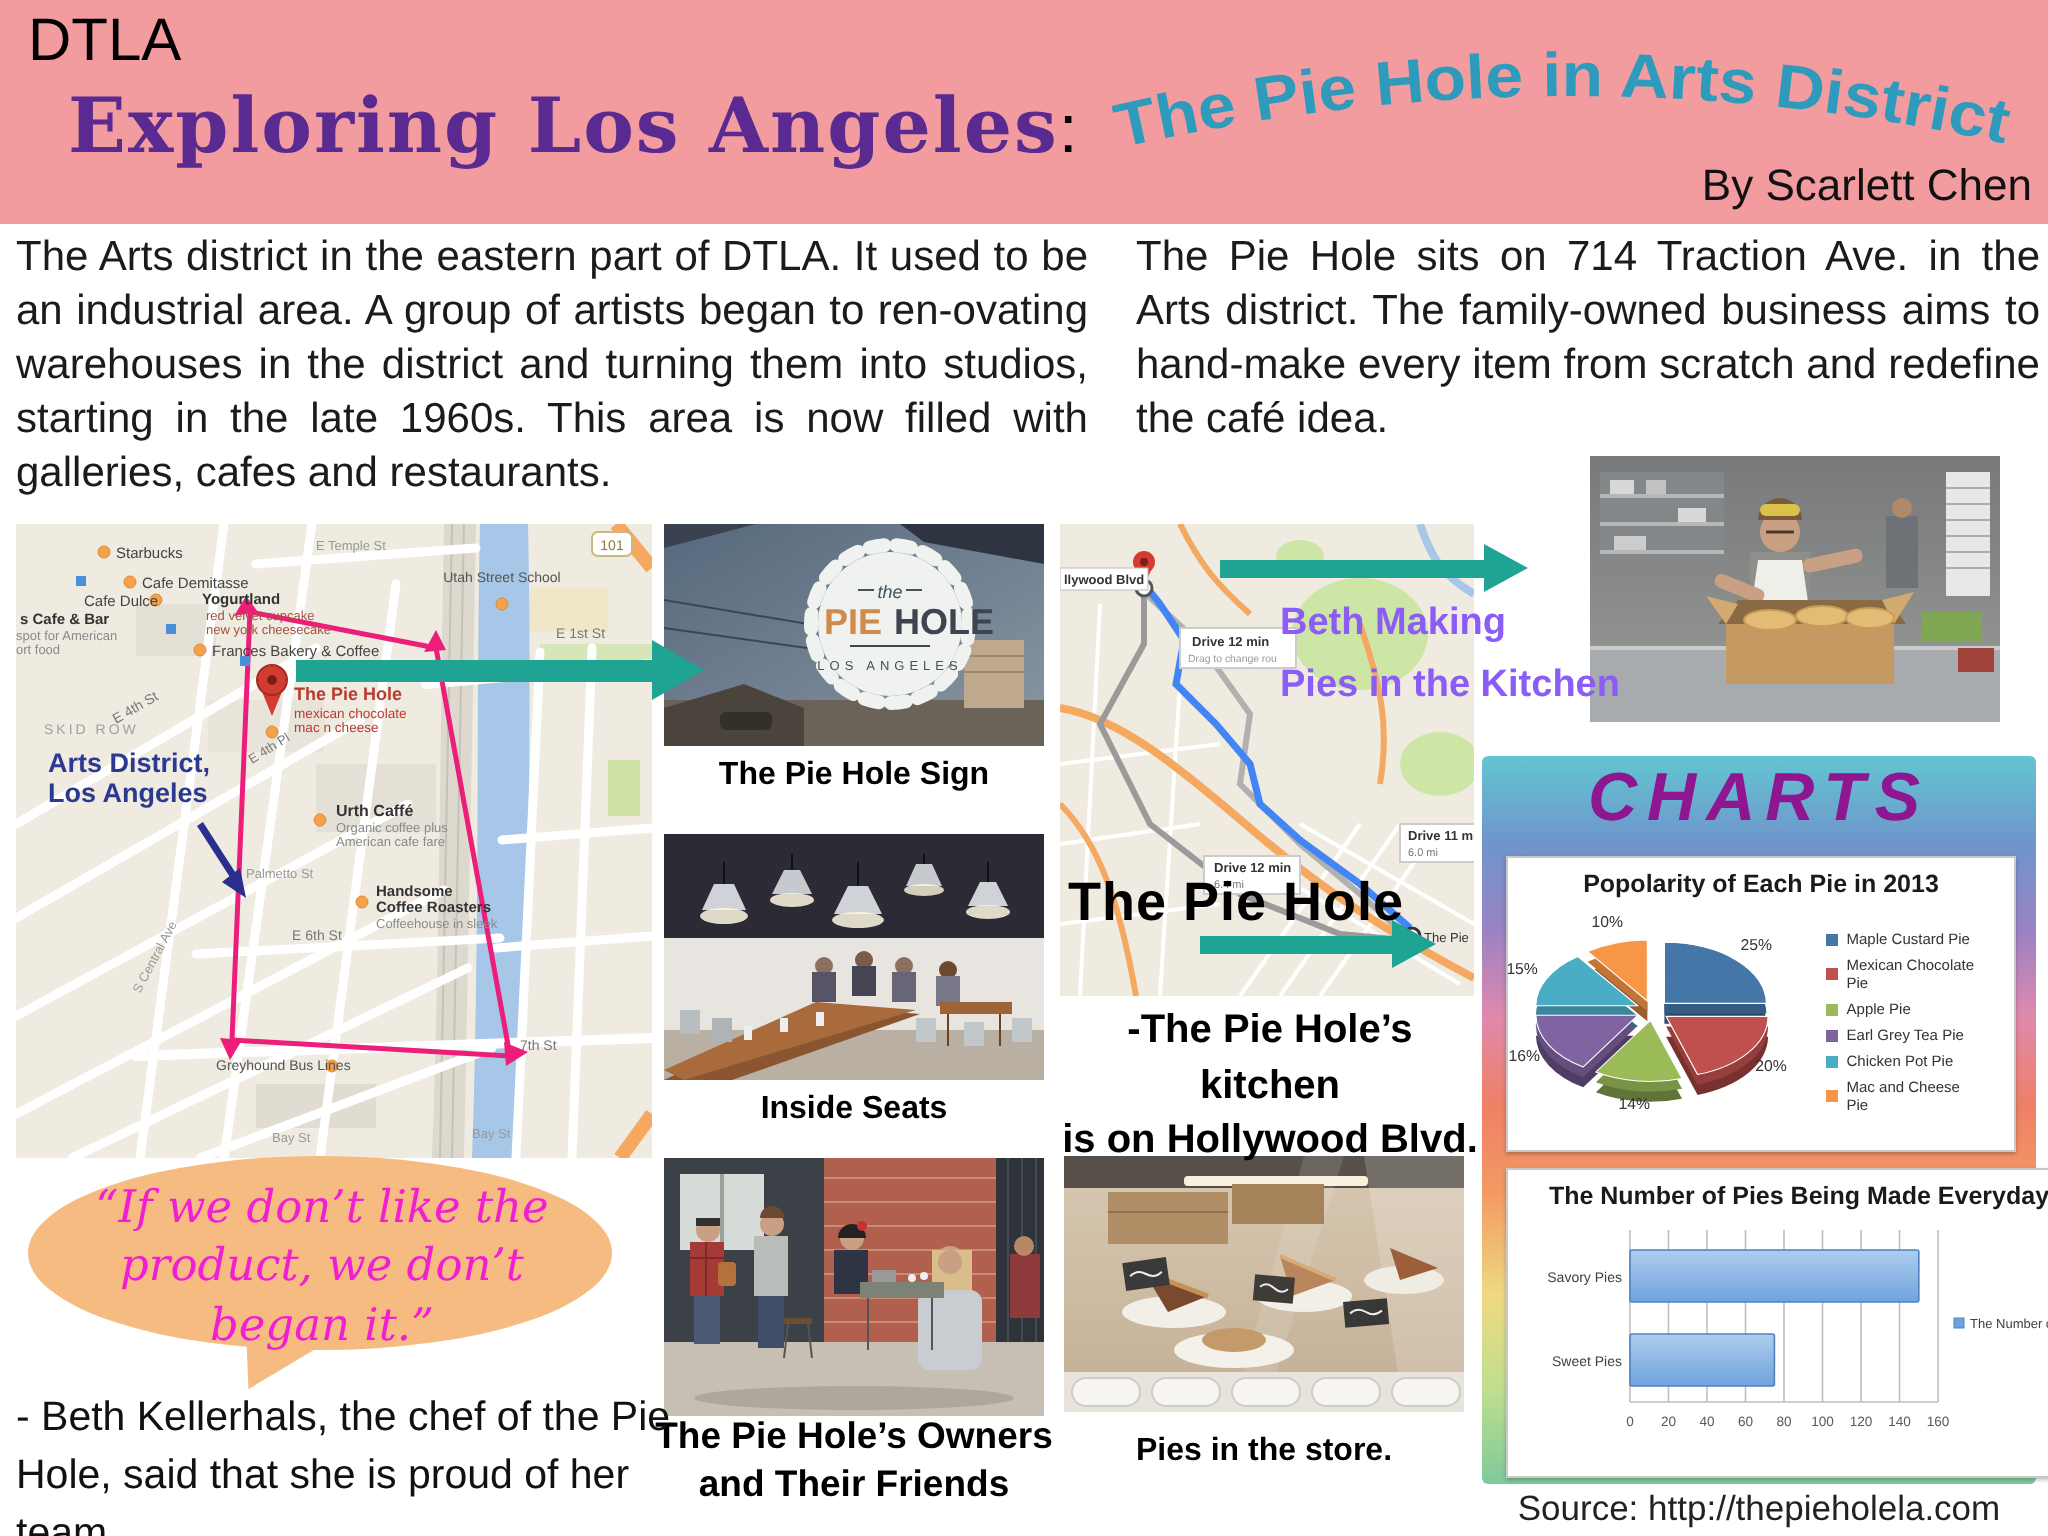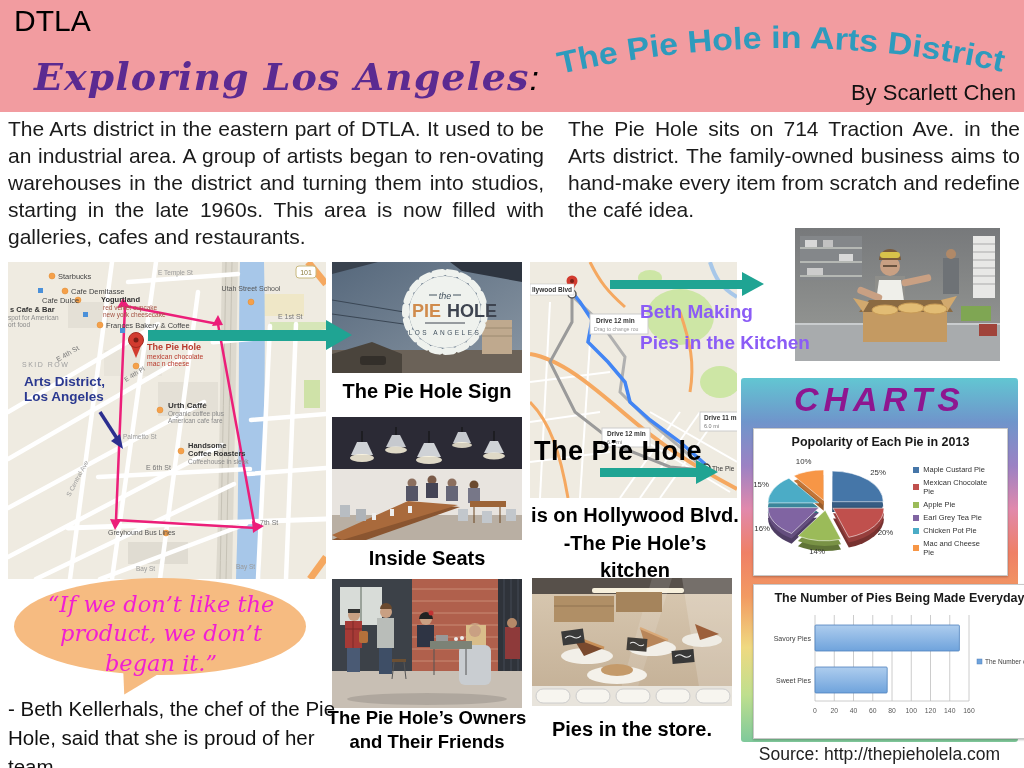--- a/index.html
+++ b/index.html
@@ -2,31 +2,31 @@
 <html><head>
 <meta charset="utf-8">
 <style>
   html,body{margin:0;padding:0;background:#fff;}
   #canvas{position:relative;width:1024px;height:768px;background:#fff;overflow:hidden;
           font-family:"Liberation Sans",sans-serif;color:#1a1a1a;}
   .abs{position:absolute;}
   
   #header{left:0;top:0;width:1024px;height:112px;background:#F29CA0;}
   #dtla{left:14px;top:4px;font-size:30px;color:#000;}
-  #main-title{left:34px;top:54px;font-family:"DejaVu Serif",serif;font-weight:bold;
-              font-size:38px;color:#5B2A91;letter-spacing:1px;font-style:italic;}
+  #main-title{left:34px;top:40px;font-family:"DejaVu Serif",serif;font-weight:bold;
+              font-size:38px;color:#5B2A91;letter-spacing:1px;}
   #main-title .colon{font-family:"Liberation Sans",sans-serif;color:#000;font-weight:normal;font-size:34px;}
   #arch-title{left:552px;top:10px;}
   #byline{left:700px;top:80px;width:316px;text-align:right;font-size:22px;color:#111;}
   
   .para{font-size:21px;line-height:1.29;text-align:justify;color:#1b1b1b;}
   #para-left{left:8px;top:115px;width:536px;}
   #para-right{left:568px;top:115px;width:452px;}
   
-  .caption{font-weight:bold;color:#000;text-align:center;font-size:20px;line-height:1.3;}
+  .caption{font-weight:bold;color:#000;text-align:center;font-size:16px;line-height:1.3;}
   #cap-sign{left:332px;top:378px;width:190px;}
   #cap-inside{left:332px;top:545px;width:190px;}
   #cap-owners{left:324px;top:706px;width:206px;font-size:18.5px;}
   #cap-pies{left:532px;top:716px;width:200px;}
   
   #map1{left:8px;top:262px;}
   #map2{left:530px;top:262px;}
   #photo-sign{left:332px;top:262px;}
   #photo-inside{left:332px;top:417px;}
   #photo-owners{left:332px;top:579px;}
@@ -542,22 +542,22 @@
       <div class="shaft"></div>
       <div class="head"></div>
     </div>
 
   <div id="beth-label" class="abs">
     <div>Beth Making</div>
     <div>Pies in the Kitchen</div>
   </div>
   <div id="piehole-big" class="abs">The Pie Hole</div>
   <div id="kitchen-note" class="abs">
+    <div>-The Pie Hole’s  kitchen</div>
     <div>is on Hollywood Blvd.</div>
-    <div>-The Pie Hole’s  kitchen</div>
   </div>
 
   <div id="bubble-tail" class="abs"></div>
   <div id="bubble" class="abs">
     <div id="bubble-text">“If we don’t like the product, we don’t began it.”</div>
   </div>
   <div id="quote-attrib" class="abs">- Beth Kellerhals, the chef of the Pie Hole, said that she is proud of her team.</div>
 
   <div id="charts-panel" class="abs">
     <h2 id="charts-heading">CHARTS</h2>

